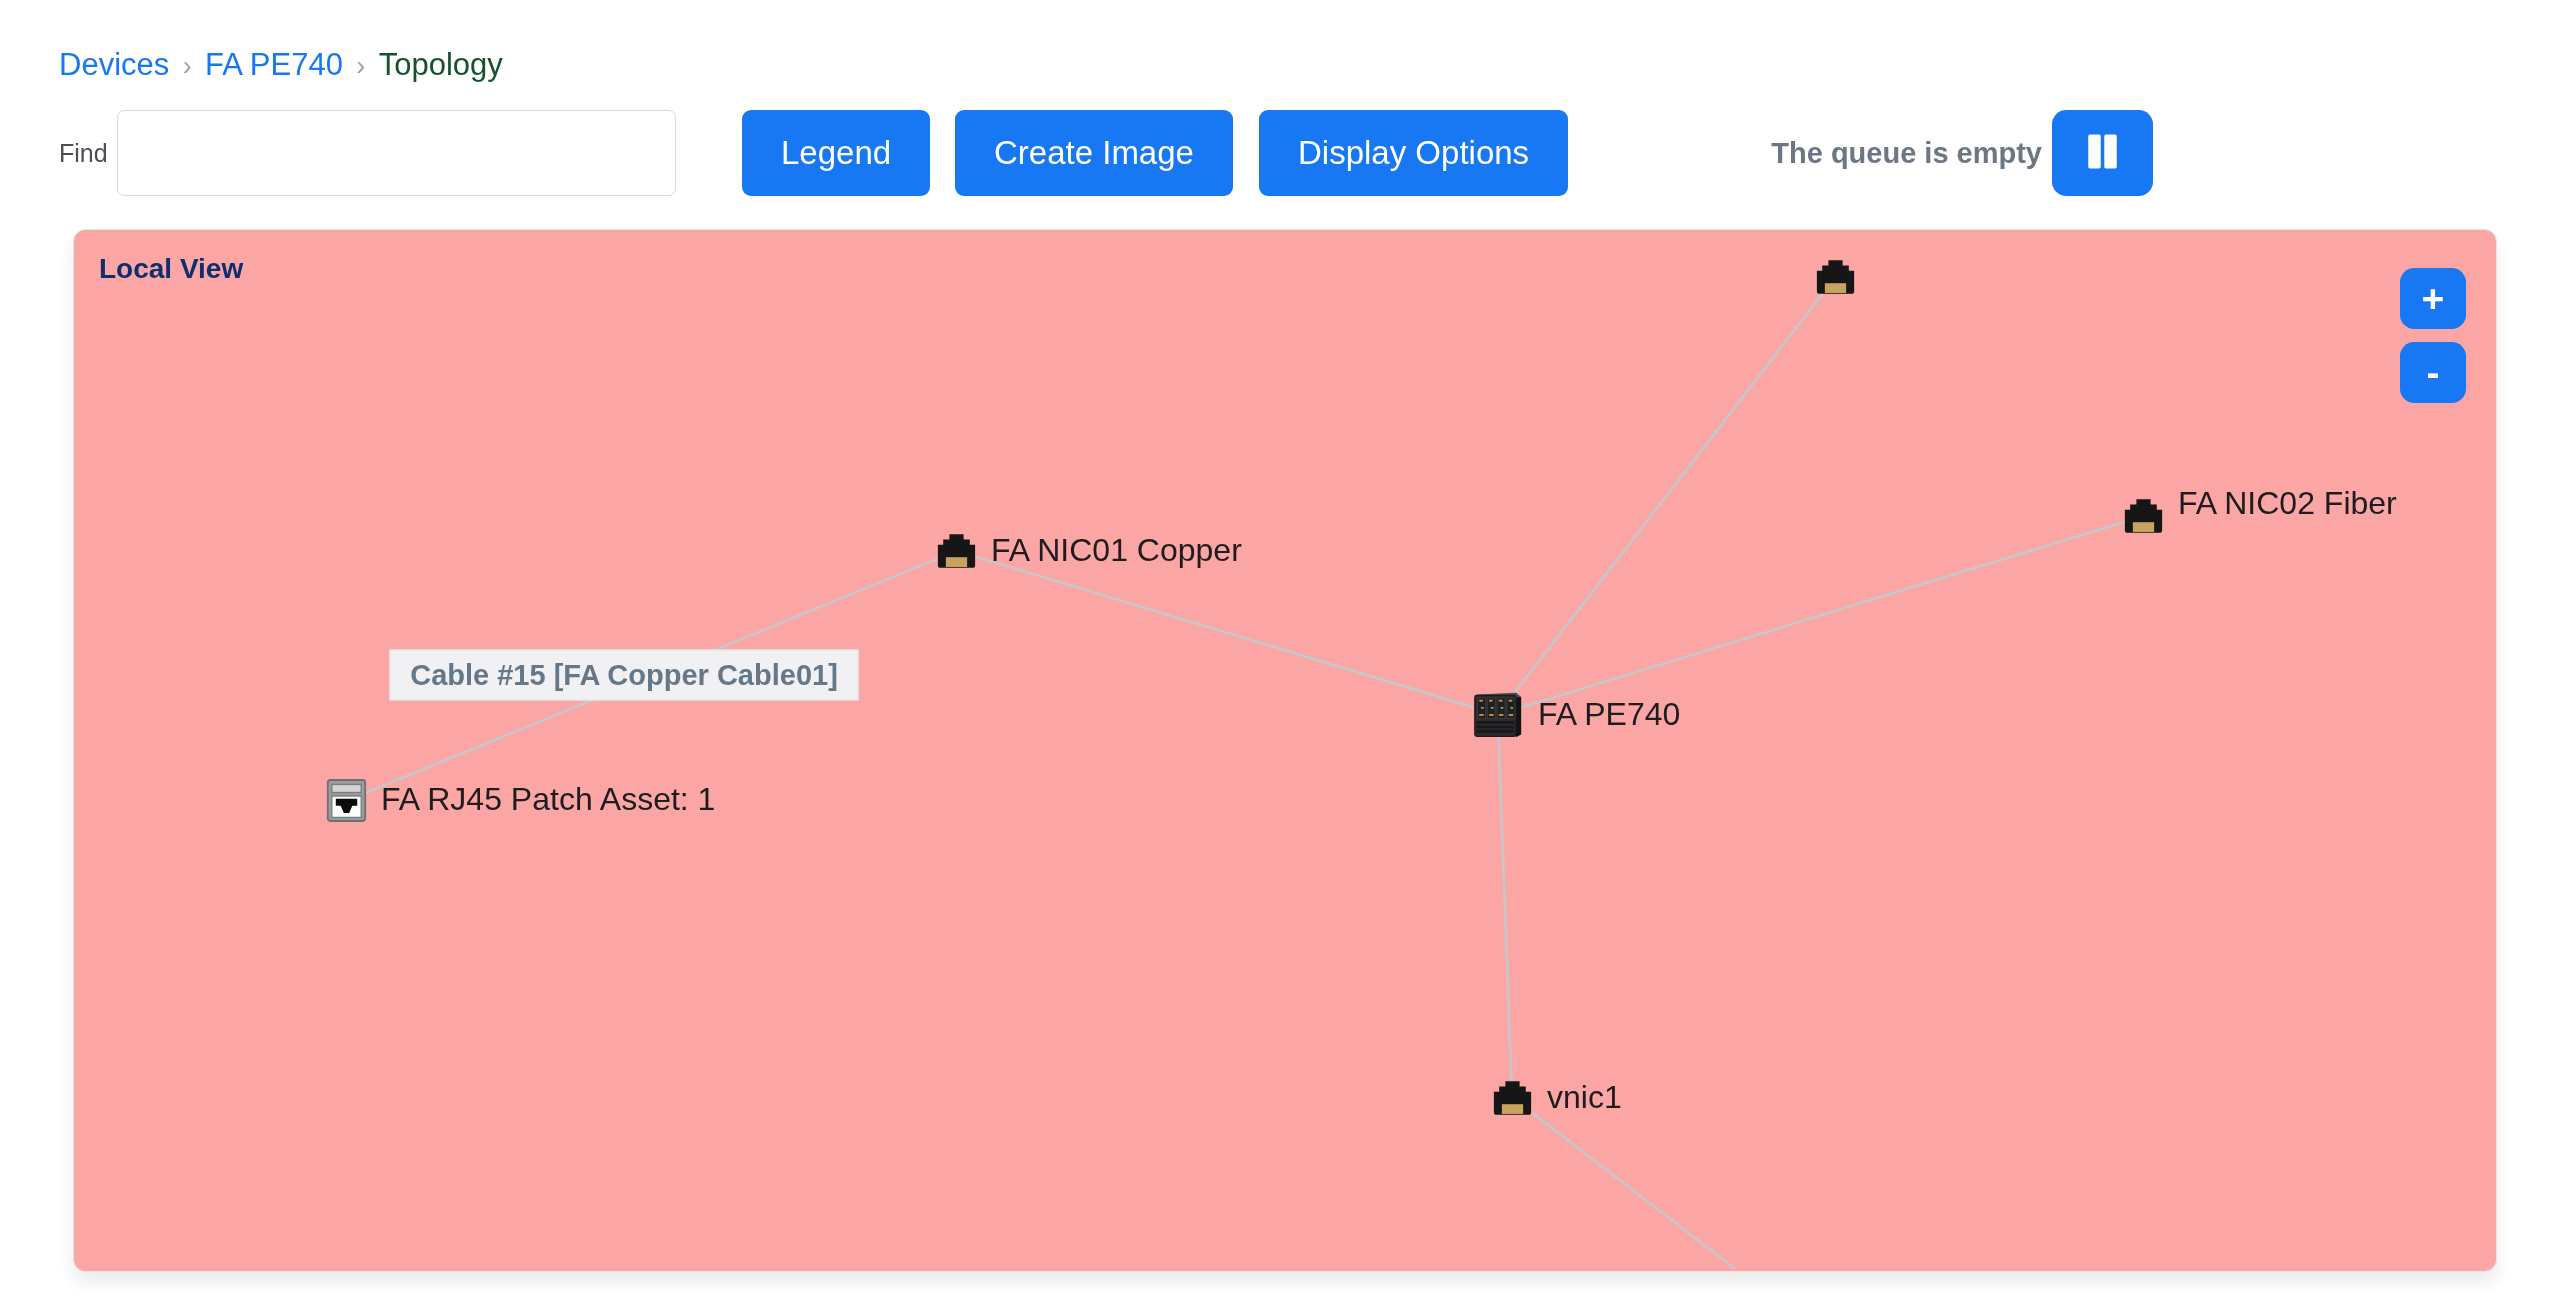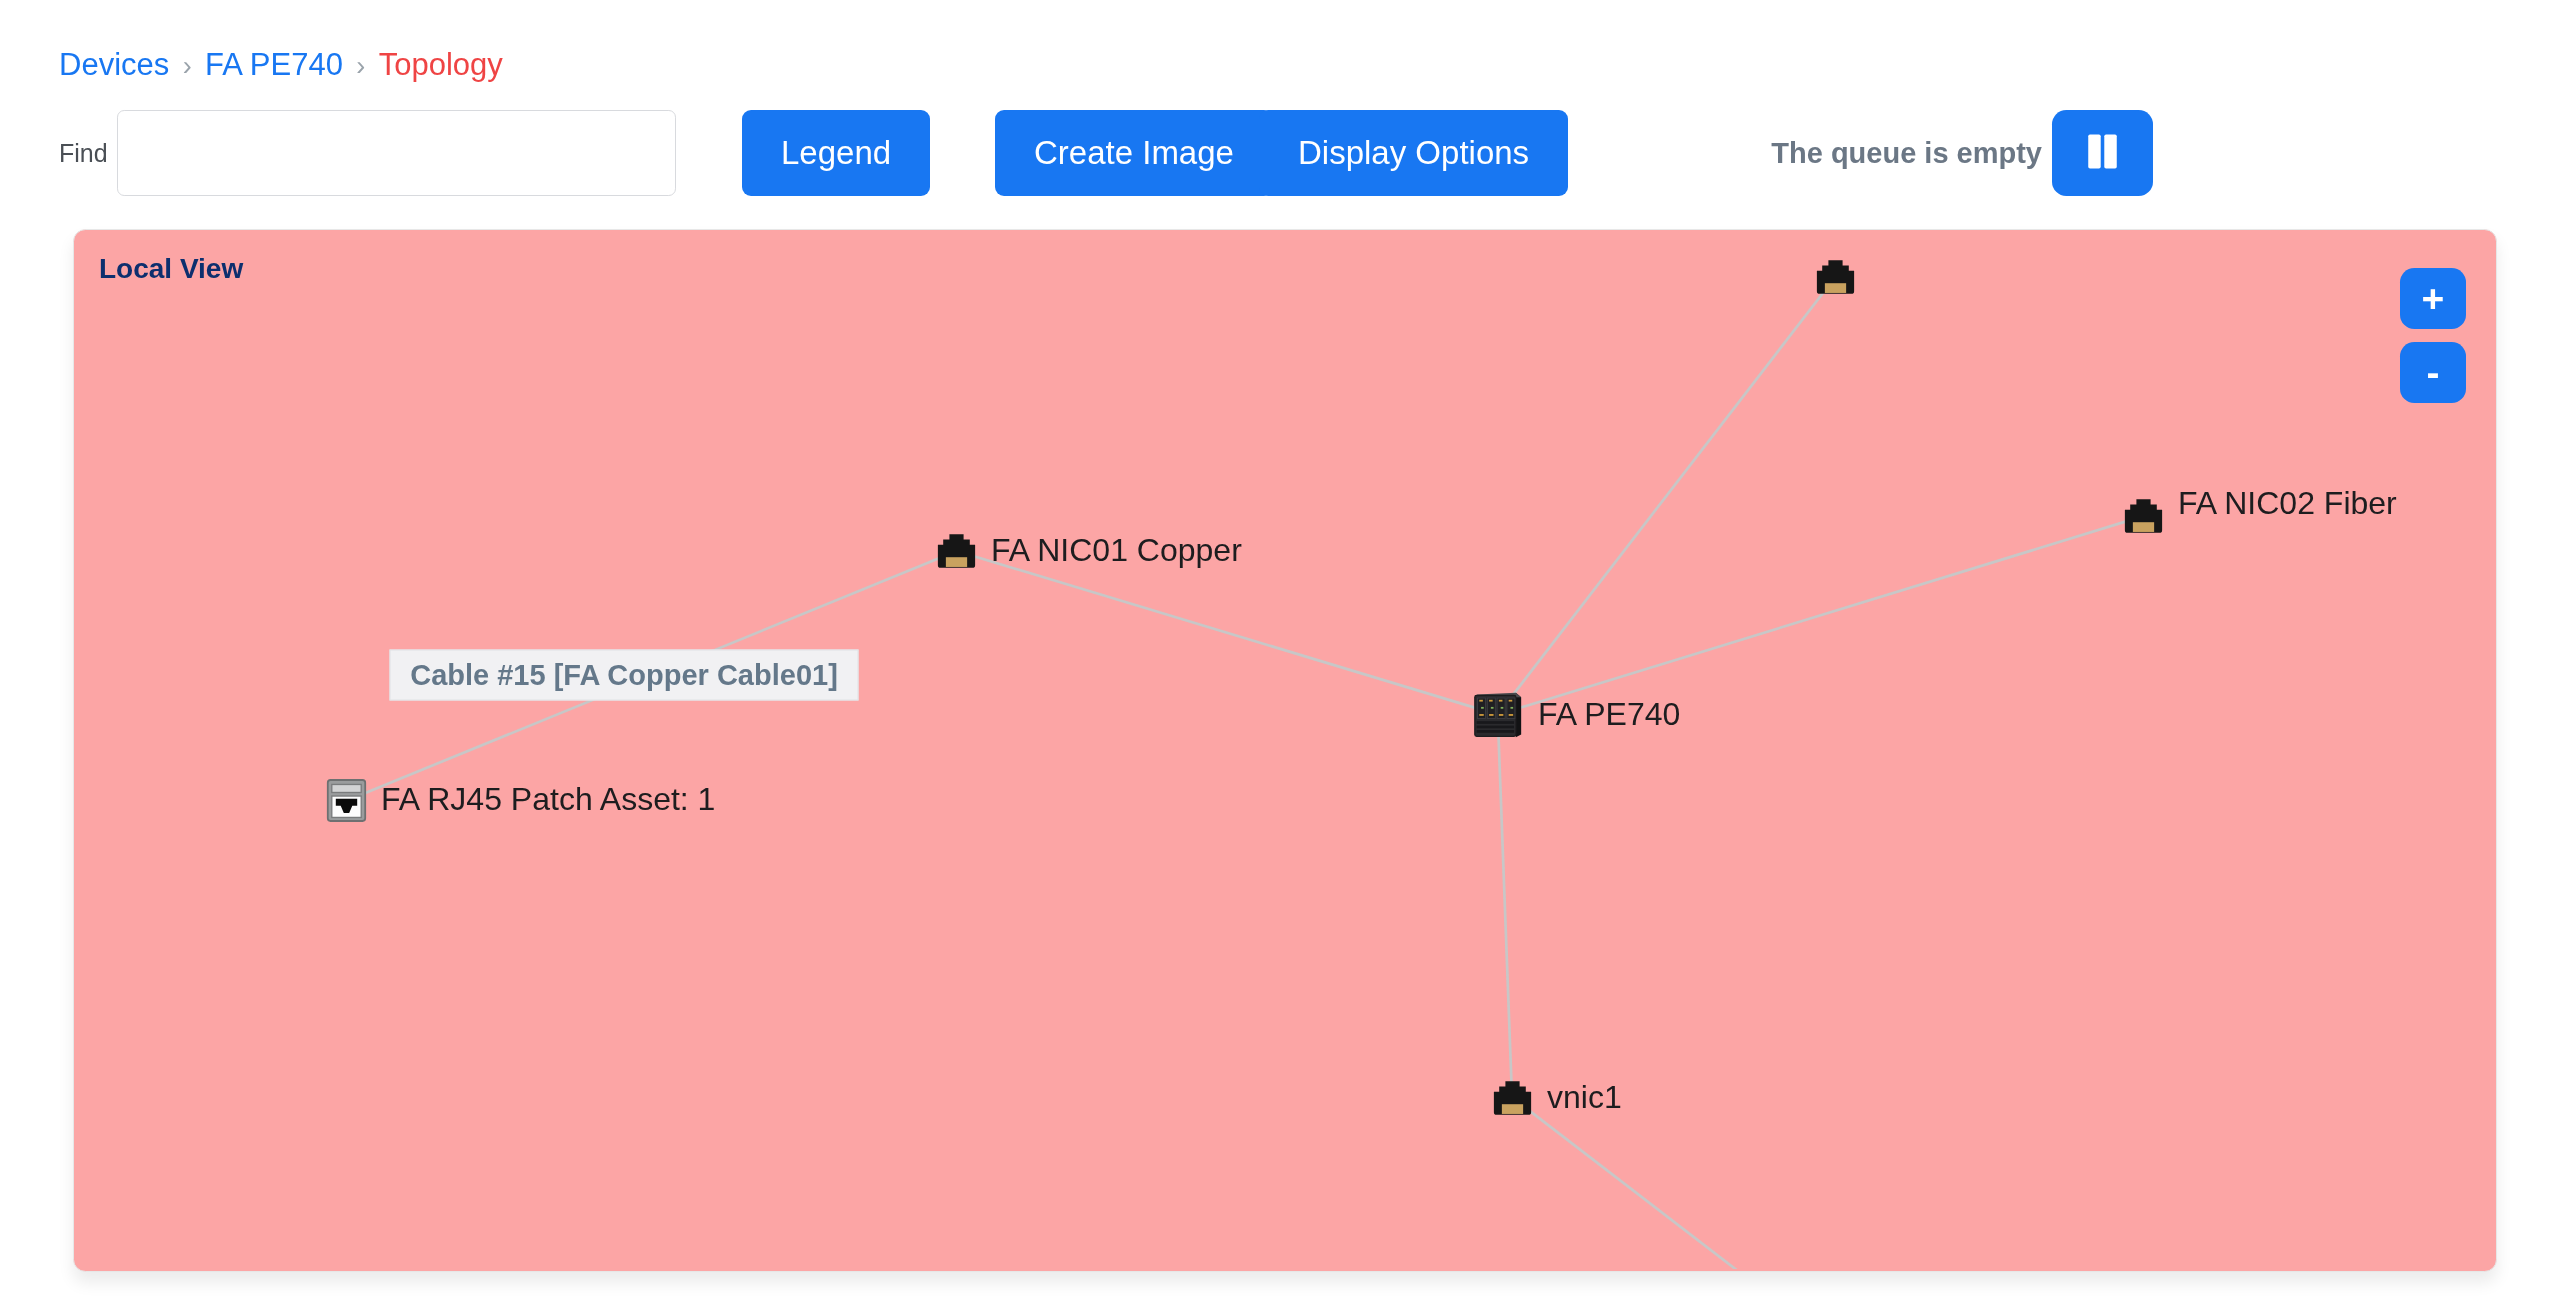--- a/index.html
+++ b/index.html
@@ -7,30 +7,30 @@
     --edge:#c7c7c7;
   }
   *{box-sizing:border-box;margin:0;padding:0;}
   html,body{width:2576px;height:1311px;background:#ffffff;
     font-family:"Liberation Sans",sans-serif;overflow:hidden;}
   .page{position:relative;width:2576px;height:1311px;}
 
   
   .breadcrumb{position:absolute;left:59px;top:47px;display:flex;align-items:baseline;gap:13.4px;font-size:31px;}
   .crumb.link{color:var(--accent);text-decoration:none;cursor:pointer;}
-  .crumb.muted{color:#ef4444;}
+  .crumb.muted{color:#14532d;}
   .sep{color:#9aa3ab;font-size:27px;}
 
   
   .toolbar{position:absolute;left:0;top:110px;width:2184px;height:86px;}
   .find-label{position:absolute;left:59px;top:0;height:86px;line-height:86px;font-size:25px;color:#4a4f55;font-weight:500;}
   .find-input{position:absolute;left:117px;top:0;width:559px;height:86px;border:1.8px solid #d8dade;border-radius:7.2px;font-size:29px;padding:0 19.7px;color:#222;background:#fff;outline:none;}
   .btn{position:absolute;top:0;height:86px;border:none;border-radius:9px;background:var(--accent);color:#ffffff;font-size:33px;padding:0 39px;cursor:pointer;font-family:"Liberation Sans",sans-serif;}
   .btn-legend{left:742px;}
-  .btn-create{left:995px;padding-left:39px;}
+  .btn-create{left:955px;padding-left:39px;}
   .btn-display{left:1259px;}
   .queue-text{position:absolute;right:142px;top:0;height:86px;line-height:86px;font-size:29px;font-weight:700;color:#6b7785;}
   .queue-btn{position:absolute;right:31px;top:0;width:101px;height:86px;border:none;border-radius:14.3px;background:var(--accent);cursor:pointer;display:flex;align-items:center;justify-content:center;}
 
   
   .canvas-card{position:absolute;left:73px;top:229px;width:2424px;height:1043px;background:#fca5a5;border:1.8px solid #e7e7e7;border-radius:12.5px;box-shadow:0 10.7px 16px rgba(0,0,0,0.08);overflow:hidden;}
   .canvas-title{position:absolute;left:25px;top:23px;font-size:28px;font-weight:700;color:#0d2f6e;z-index:4;}
   .edges{position:absolute;left:0;top:0;width:2420px;height:1039px;z-index:1;}
   .zoom-btn{position:absolute;left:2326px;width:66px;height:61px;border:none;border-radius:14.3px;background:var(--accent);color:#fff;font-size:39px;font-weight:700;cursor:pointer;display:flex;align-items:center;justify-content:center;z-index:5;font-family:"Liberation Sans",sans-serif;}
   .zoom-in{top:38px;}

